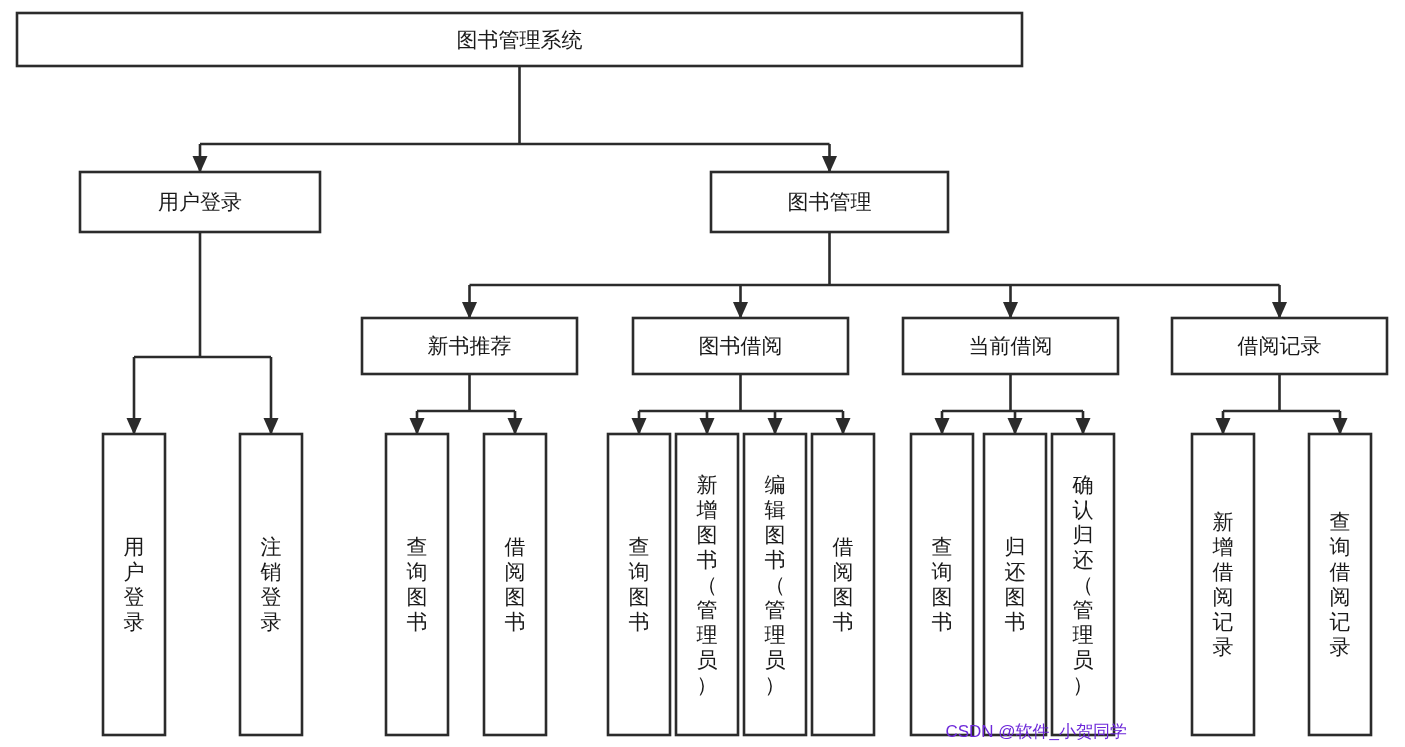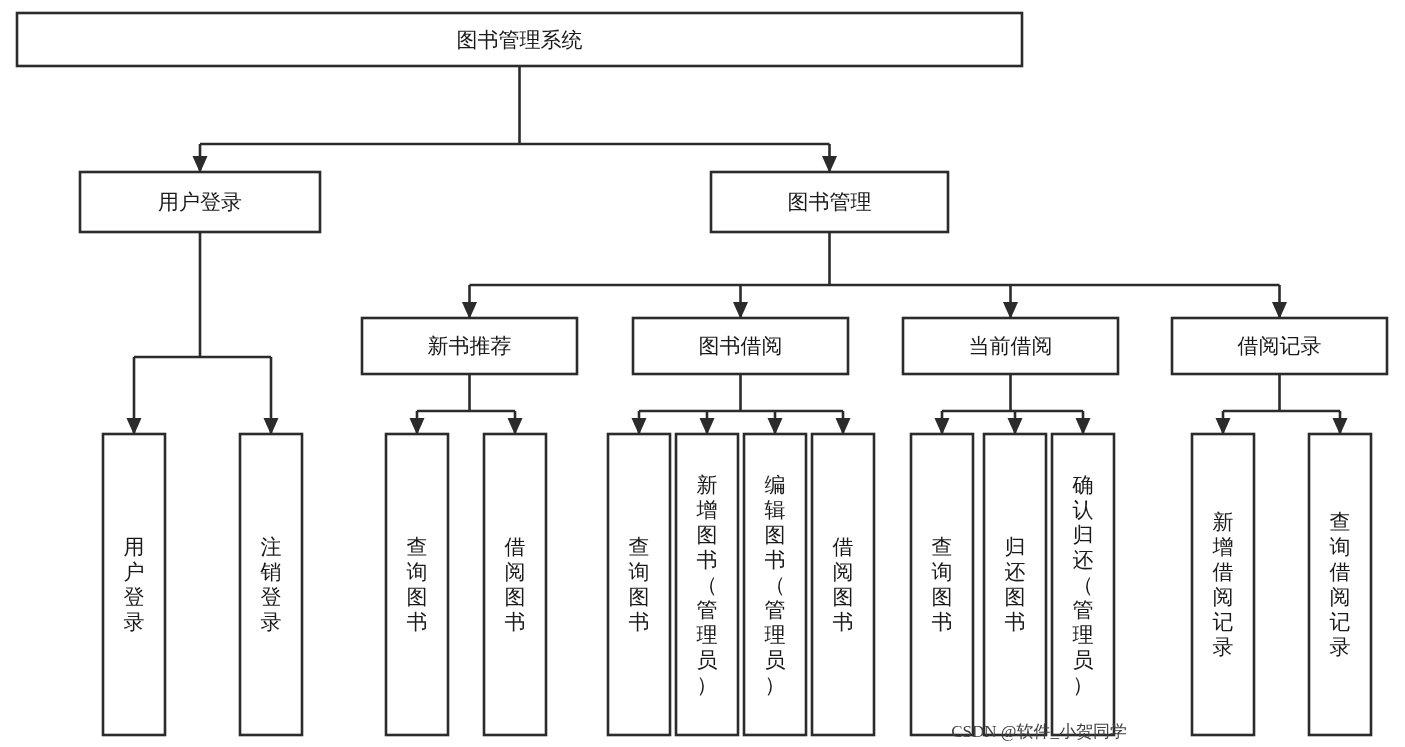--- a/index.html
+++ b/index.html
@@ -53,23 +53,23 @@
   .node-label-v {
     font-family: "DejaVu Sans", "Liberation Sans", sans-serif;
     font-size: 21px;
     fill: #1a1a1a;
     text-anchor: middle;
   }
   .watermark-text {
     position: absolute;
     right: 10px;
     bottom: 4px;
-    font-family: Liberation Serif, serif;
+    font-family: Liberation Sans, sans-serif;
     font-size: 17px;
-    color: #404040;
+    color: #6d28d9;
     white-space: nowrap;
     user-select: none;
   }
 </style>
 </head>
 <body>
 
 <div id="diagram-root">
 
   <svg id="flow-svg" viewBox="0 0 1405 747">

